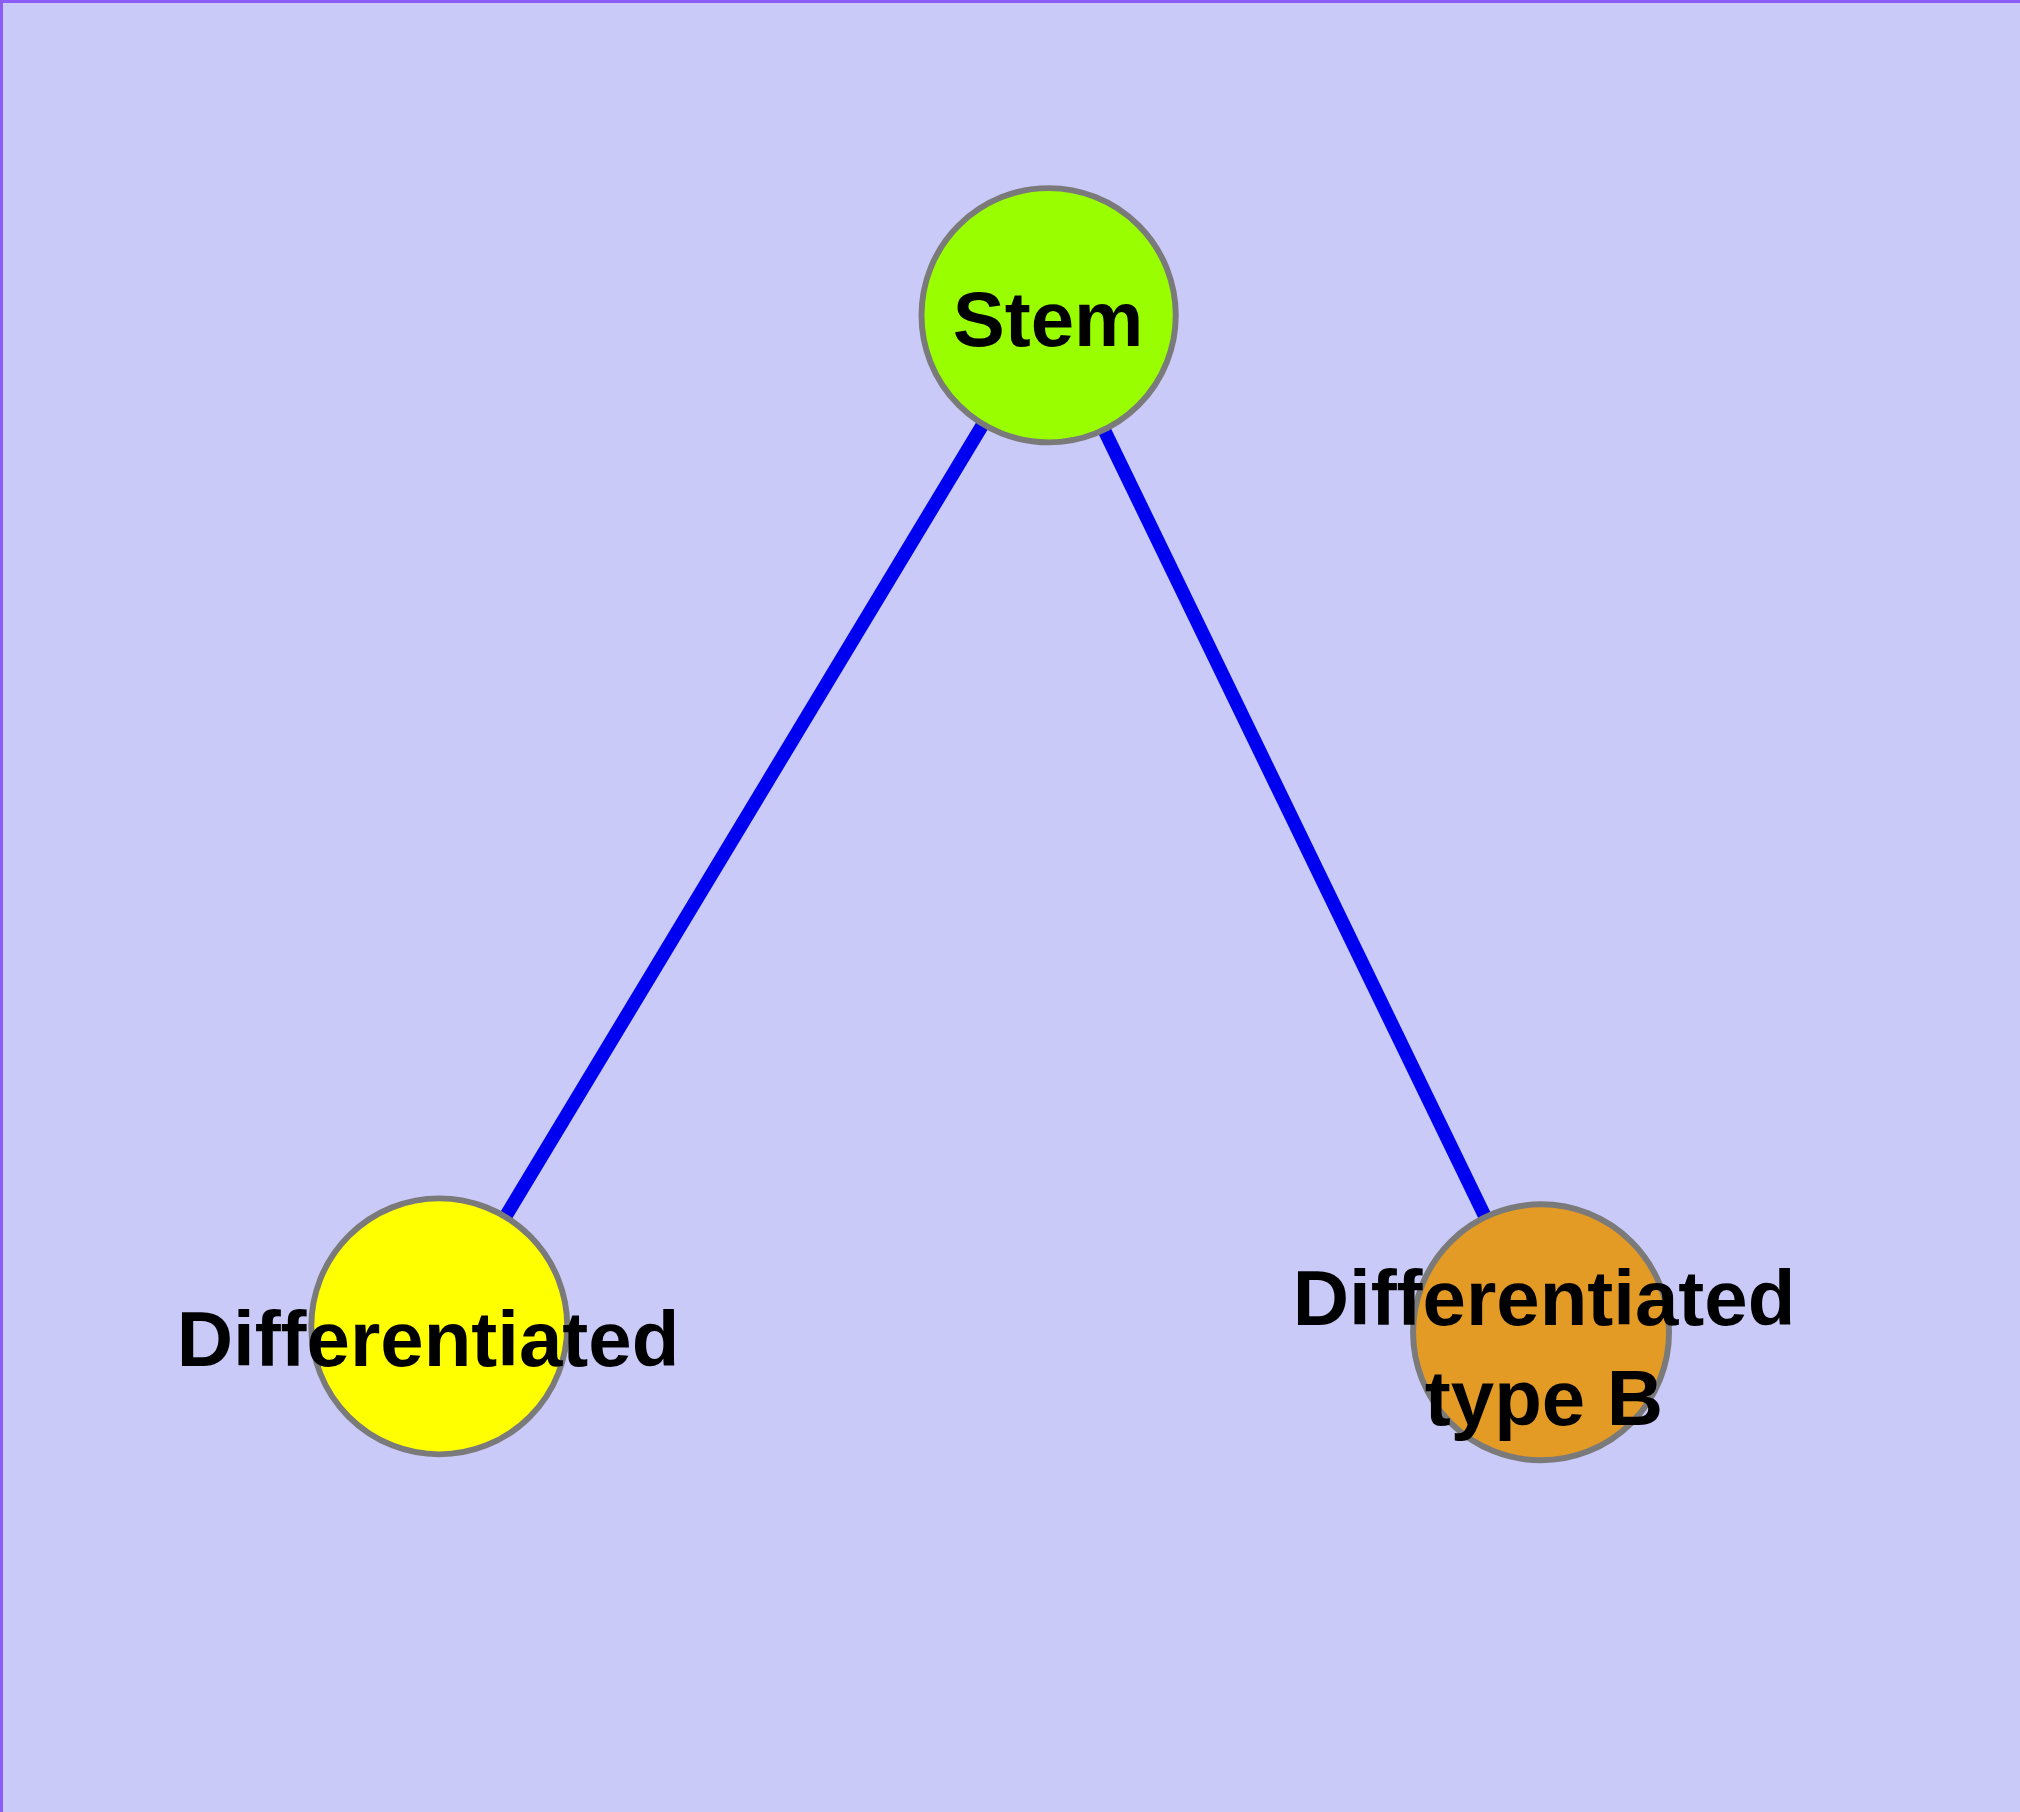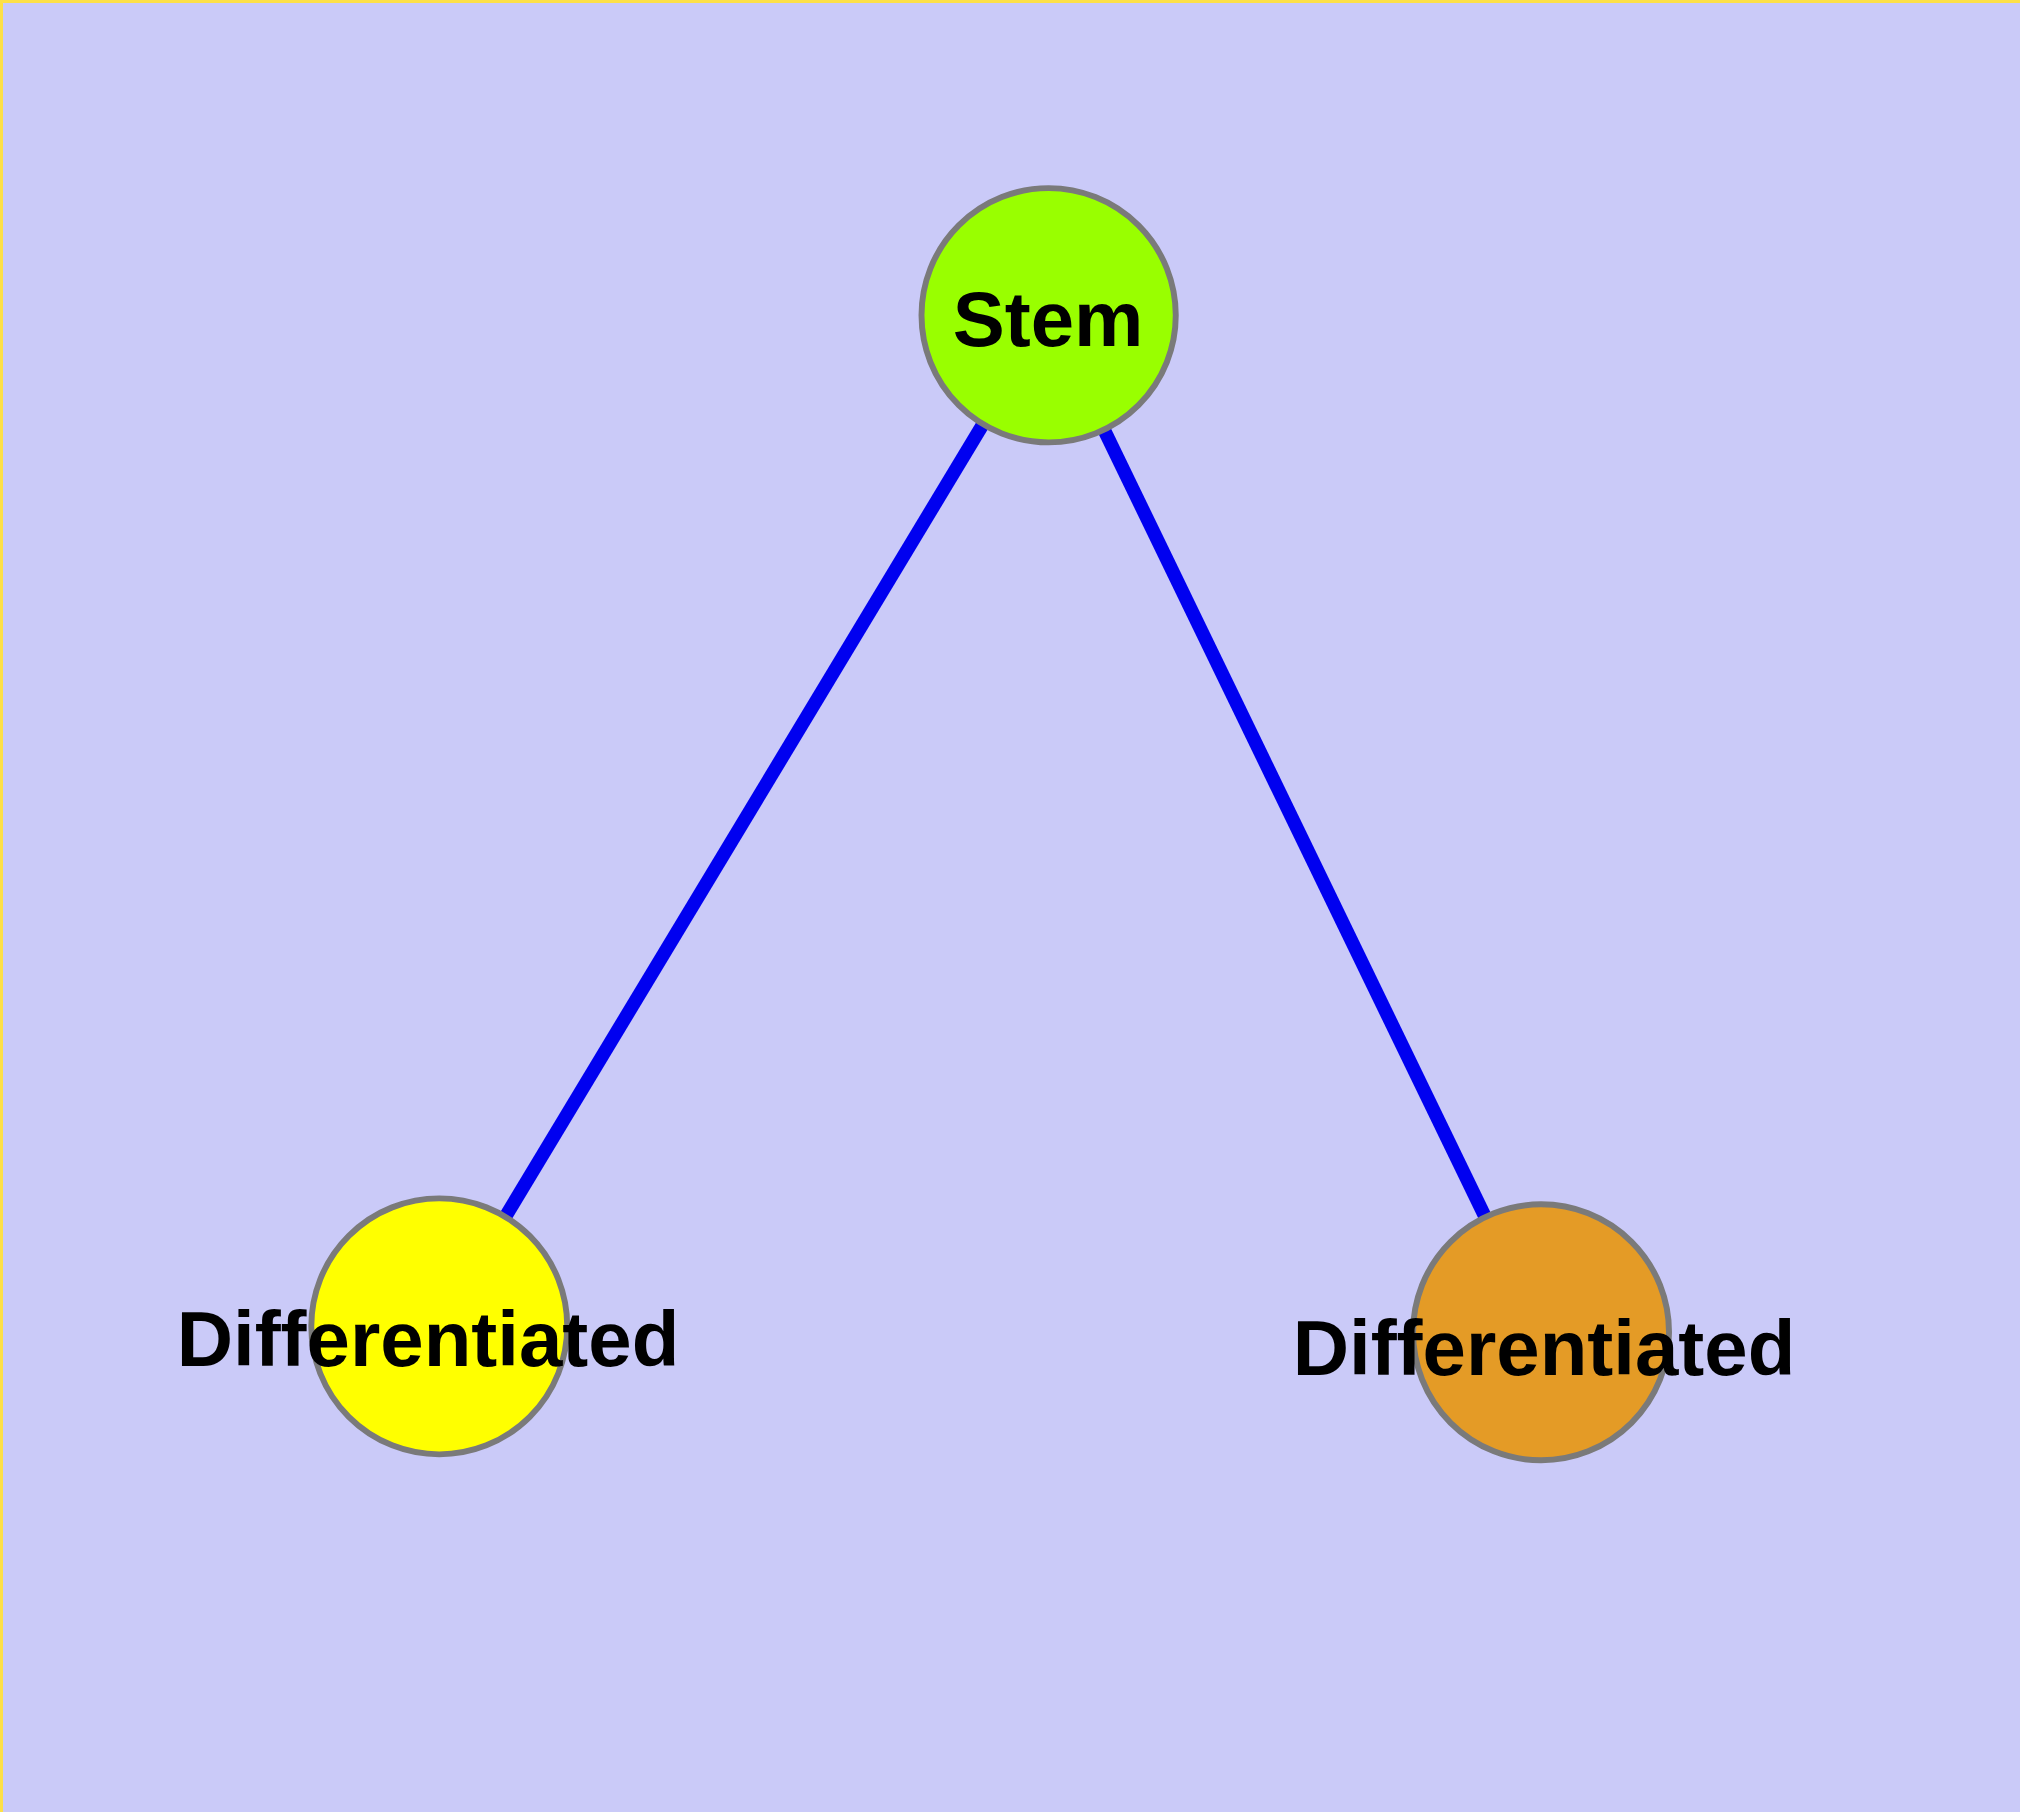--- a/index.html
+++ b/index.html
@@ -48,21 +48,21 @@
     font-size: 78px;
     line-height: 100px;
     white-space: nowrap;
     letter-spacing: 0;
   }
   .node-label .line { display: block; }
 </style>
 </head>
 <body>
 
-<div class="page" style="background-color: #fde047;">
+<div class="page" style="background-color: #8b5cf6;">
 
   <div class="canvas-bg" style="background-color: rgb(202, 202, 248);"></div>
 
   <svg class="graph" width="2021" height="1812" viewBox="0 0 2384 2138" xmlns="http://www.w3.org/2000/svg">
 
     <line class="edge" x1="1237" y1="372" x2="518" y2="1565" stroke="#0000F0"></line>
 
     <line class="edge" x1="1237" y1="372" x2="1818" y2="1572" stroke="#0000F0"></line>
 
     <circle class="node" cx="1237" cy="372" r="150" fill="#99FF00" stroke="#7A7A7A"></circle>
@@ -75,16 +75,17 @@
   <div class="node-label" style="left: 1048px; top: 319px; color: rgb(0, 0, 0);">
     <span class="line">Stem</span>
   </div>
 
   <div class="node-label" style="left: 428px; top: 1339px; color: rgb(0, 0, 0);">
     <span class="line">Differentiated</span>
   </div>
 
   <div class="node-label" style="left: 1544px; top: 1348px; color: rgb(0, 0, 0);">
     <span class="line">Differentiated</span>
+    <span class="line">type B</span>
   </div>
 
 </div>
 
 
 </body></html>

